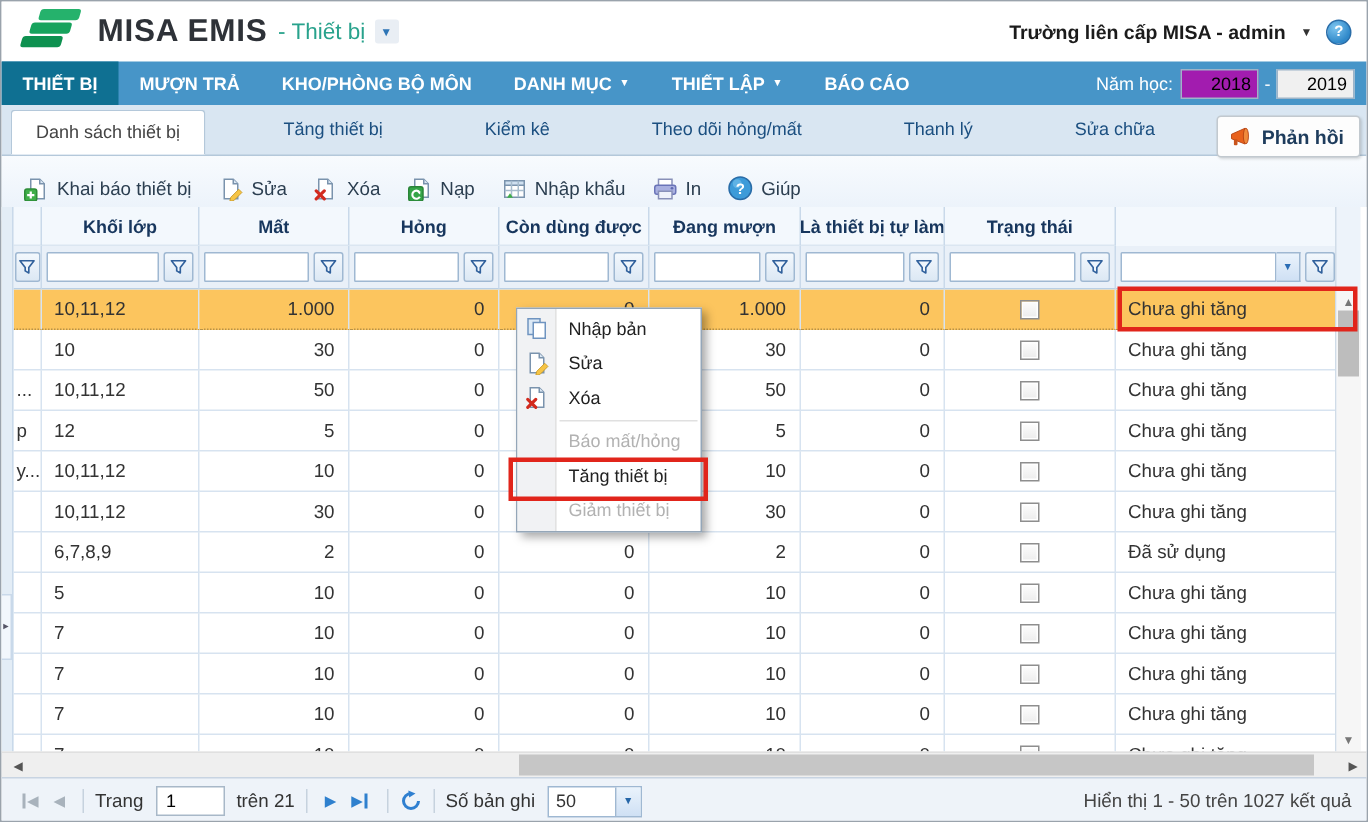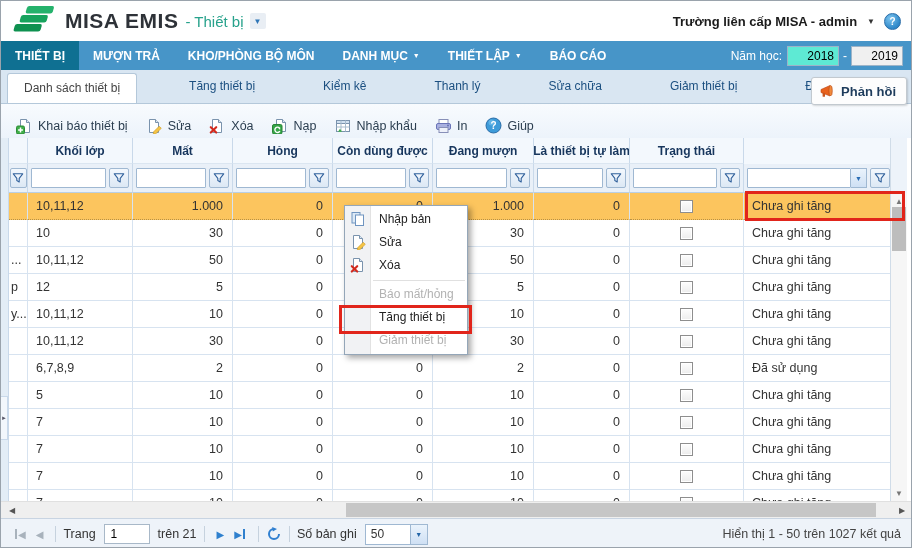--- a/index.html
+++ b/index.html
@@ -25,21 +25,21 @@
     color:#fff; font-weight:bold; font-size:10px; display:flex; align-items:center; justify-content:center; }
 
   
   .menubar { position:absolute; left:0; top:40px; width:100%; height:29px; background:#4795c8; display:flex; align-items:stretch; }
   .menu-item { display:flex; align-items:center; padding:0 14px; color:#fff; font-weight:bold; font-size:12px; cursor:pointer; white-space:nowrap; }
   .menu-item.active { background:#0f7092; }
   .menu-item .dd { font-size:7px; margin-left:5px; }
   .year-group { margin-left:auto; display:flex; align-items:center; margin-right:8px; color:#fff; font-size:12px; }
   .year-group label { margin-right:5px; }
   .year-input { width:52px; height:20px; border:1px solid #9db4c8; font-size:12px; text-align:right; padding-right:4px;
-    font-family:inherit; background:#5eead4; }
+    font-family:inherit; background:#a21caf; }
   .year-input.ro { background:#f0f0f0; }
   .year-dash { margin:0 4px; }
 
   
   .tabbar { position:absolute; left:0; top:69px; width:100%; height:34px; background:#d9e6f2; border-bottom:1px solid #b4c8da; display:flex; align-items:flex-end; padding-left:6px;gap:36px; }
   .tab { padding:0 16px; height:33px; line-height:33px; color:#1b4f80; font-size:12px; cursor:pointer; white-space:nowrap; }
   .tab.active { background:#fff; border:1px solid #b4c8da; border-bottom:none; border-radius:3px 3px 0 0;
     height:30px; line-height:29px; color:#444; }
   .feedback-btn { position:absolute; right:4px; top:76px; height:28px; background:#fdfdfd; border:1px solid #c2c9cf;
     border-radius:3px; box-shadow:1px 1px 2px rgba(0,0,0,.15); display:flex; align-items:center; padding:0 10px 0 7px;
@@ -177,20 +177,21 @@
     <input class="year-input" value="2018" style="">
     <span class="year-dash">-</span>
     <input class="year-input ro" value="2019" style="">
   </div>
 </div>
 
 <div class="tabbar">
   <div class="tab active">Danh sách thiết bị</div>
   <div class="tab">Tăng thiết bị</div>
   <div class="tab">Kiểm kê</div>
+  <div class="tab">Theo dõi hỏng/mất</div>
   <div class="tab">Thanh lý</div>
   <div class="tab">Sửa chữa</div>
   <div class="tab">Giảm thiết bị</div>
   <div class="tab">Đề nghị mua s</div>
 </div>
 <div class="feedback-btn">
   <svg width="17" height="16" viewBox="0 0 17 16">
     <path d="M2 6.5 L11 2.5 V13 L2 9.5 Z" fill="#e8611c" stroke="#b54312" stroke-width="0.6"></path>
     <ellipse cx="11.6" cy="7.7" rx="1.7" ry="5.2" fill="#f08a3c" stroke="#b54312" stroke-width="0.6"></ellipse>
     <rect x="3.6" y="9.8" width="2.4" height="4" rx="0.6" fill="#c9541c"></rect>

